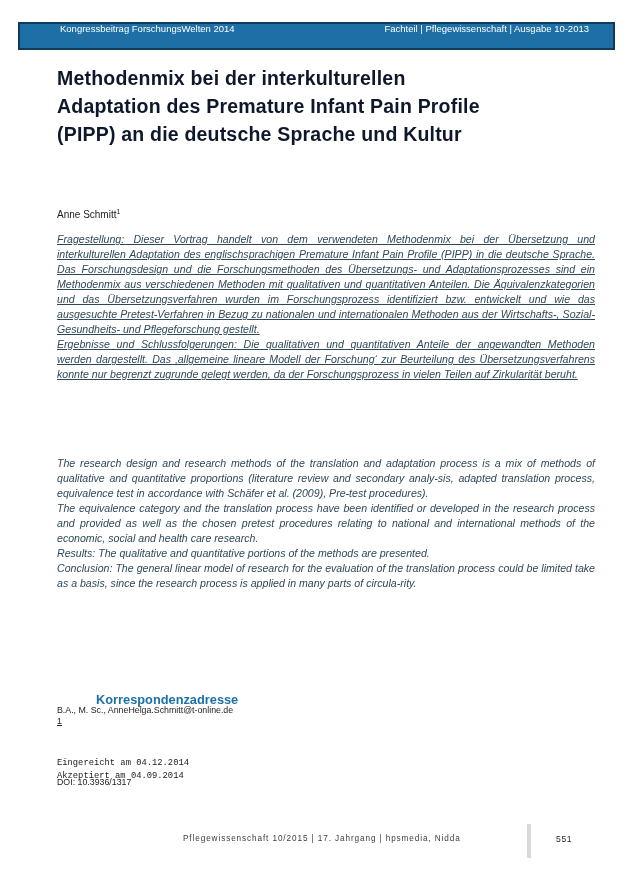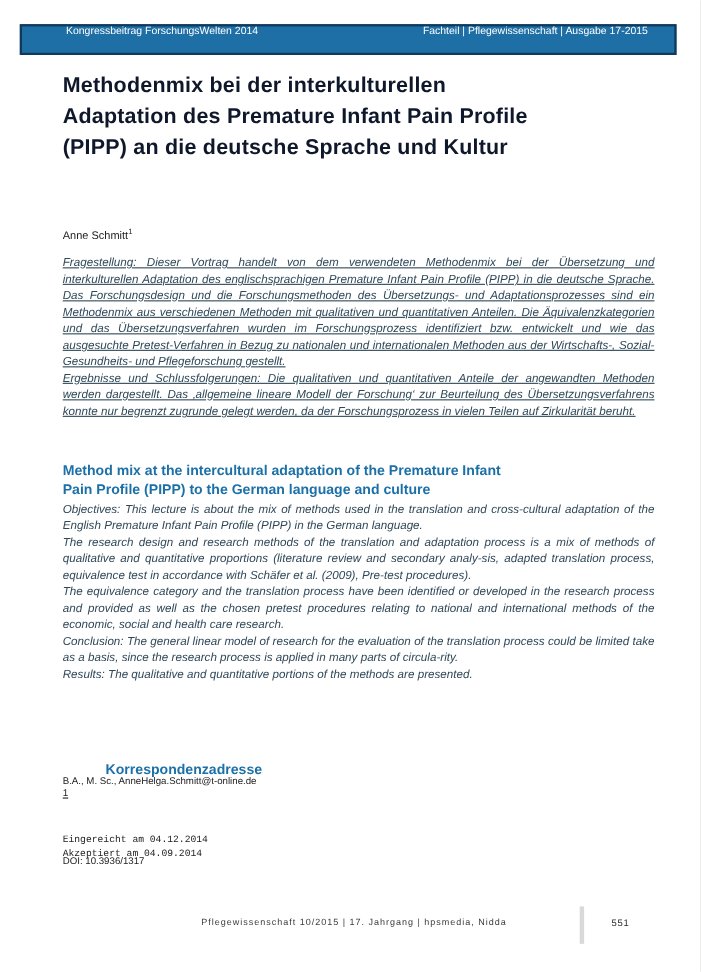--- a/index.html
+++ b/index.html
@@ -124,49 +124,44 @@
     color: #2a2a2a;
   }
 </style>
 </head>
 <body>
 
 <div class="page">
 
   <div class="topbar">
     <span>Kongressbeitrag ForschungsWelten 2014</span>
-    <span>Fachteil | Pflegewissenschaft |  Ausgabe 17-2015</span>
+    <span>Fachteil | Pflegewissenschaft |  Ausgabe 10-2013</span>
   </div>
 
   <div class="title">
     <div>Methodenmix bei der interkulturellen</div>
     <div>Adaptation des Premature Infant Pain Profile</div>
     <div>(PIPP) an die deutsche Sprache und Kultur</div>
   </div>
 
   <div class="author">
     <span>Anne Schmitt</span><sup>1</sup>
   </div>
 
   <div class="abstract abstract-de">
     <p>Fragestellung: Dieser Vortrag handelt von dem verwendeten Methodenmix bei der Übersetzung und interkulturellen Adaptation des englischsprachigen Premature Infant Pain Profile (PIPP) in die deutsche Sprache. Das Forschungsdesign und die Forschungsmethoden des Übersetzungs- und Adaptationsprozesses sind ein Methodenmix aus verschiedenen Methoden mit qualitativen und quantitativen Anteilen. Die Äquivalenzkategorien und das Übersetzungsverfahren wurden im Forschungsprozess identifiziert bzw. entwickelt und wie das ausgesuchte Pretest-Verfahren in Bezug zu nationalen und internationalen Methoden aus der Wirtschafts-, Sozial- Gesundheits- und Pflegeforschung gestellt.</p>
     <p>Ergebnisse und Schlussfolgerungen: Die qualitativen und quantitativen Anteile der angewandten Methoden werden dargestellt. Das ‚allgemeine lineare Modell der Forschung‘ zur Beurteilung des Übersetzungsverfahrens konnte nur begrenzt zugrunde gelegt werden, da der Forschungsprozess in vielen Teilen auf Zirkularität beruht.</p>
   </div>
 
-  <div class="heading-en">
-    <div>Method mix at the intercultural adaptation of the Premature Infant</div>
-    <div>Pain Profile (PIPP) to the German language and culture</div>
-  </div>
 
   <div class="abstract abstract-en">
-    <p>Objectives: This lecture is about the mix of methods used in the translation and cross-cultural adaptation of the English Premature Infant Pain Profile (PIPP) in the German language.</p>
     <p>The research design and research methods of the translation and adaptation process is a mix of methods of qualitative and quantitative proportions (literature review and secondary analy-sis, adapted translation process, equivalence test in accordance with Schäfer et al. (2009), Pre-test procedures).</p>
     <p>The equivalence category and the translation process have been identified or developed in the research process and provided as well as the chosen pretest procedures relating to national and international methods of the economic, social and health care research.</p>
+    <p>Results: The qualitative and quantitative portions of the methods are presented.</p>
     <p>Conclusion: The general linear model of research for the evaluation of the translation process could be limited take as a basis, since the research process is applied in many parts of circula-rity.</p>
-    <p>Results: The qualitative and quantitative portions of the methods are presented.</p>
   </div>
 
   <div class="korr-heading">Korrespondenzadresse</div>
 
   <div class="footnote-ref">1</div>
 
   <div class="address">B.A., M. Sc., AnneHelga.Schmitt@t-online.de</div>
 
   <div class="dates">
     <div>Eingereicht am 04.12.2014</div>

